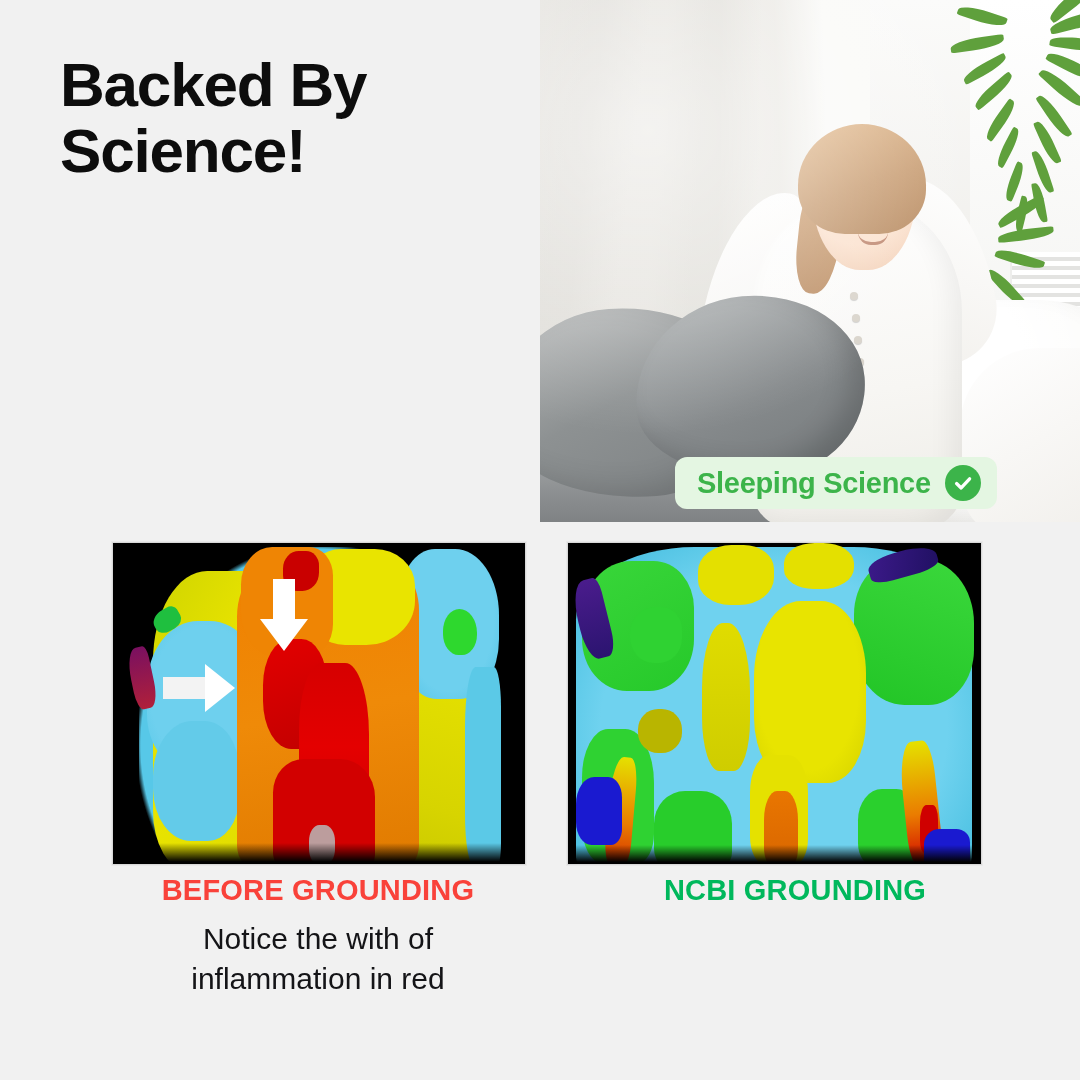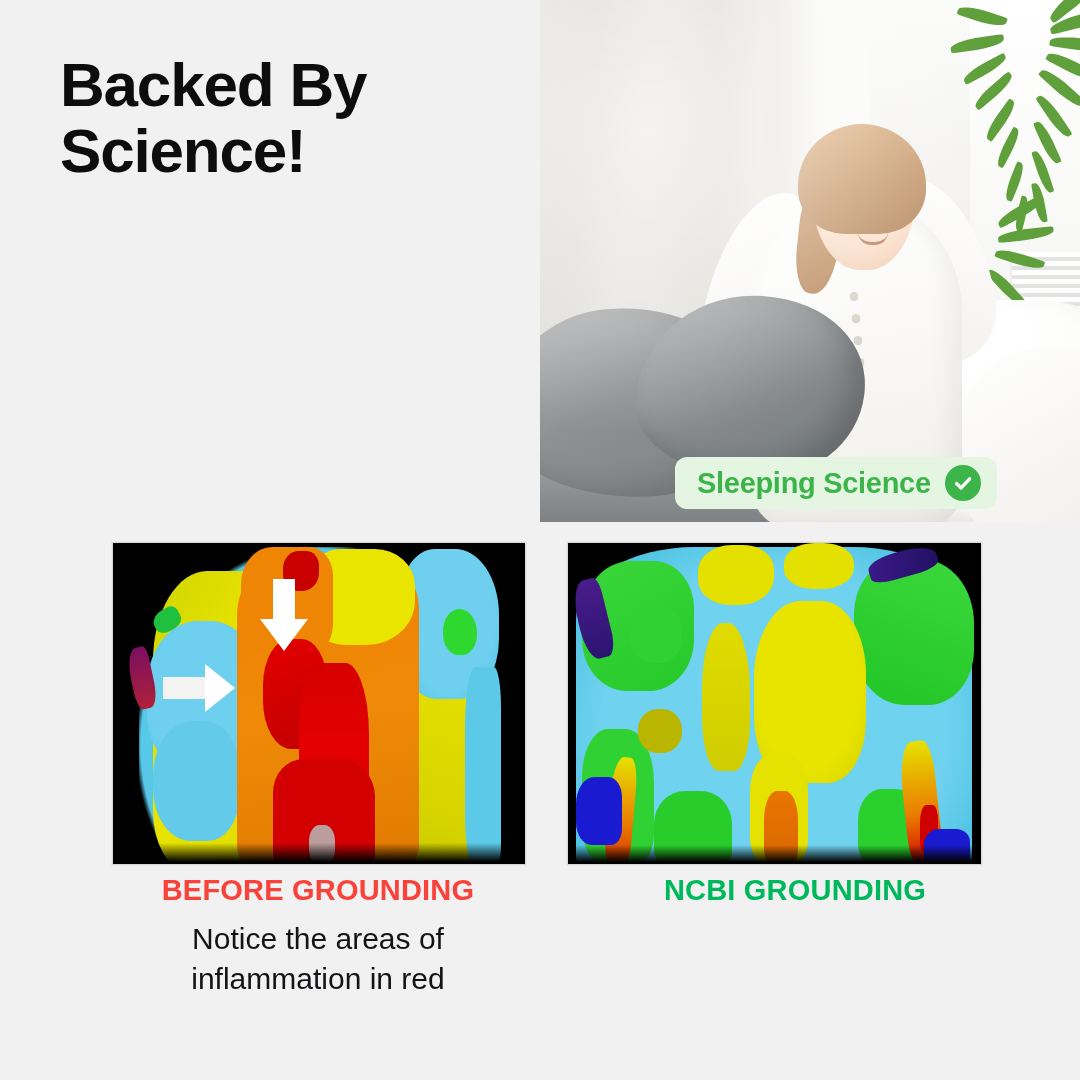--- a/index.html
+++ b/index.html
@@ -539,21 +539,21 @@
     <div class="blob" style="left:300px;top:8px;width:70px;height:26px;background:
         linear-gradient(110deg,#3c1a8a,#201062);
         border-radius:40% 50% 30% 30%; transform:rotate(-16deg)"></div>
 
     <div class="blob" style="left:0;top:302px;width:413px;height:20px;background:
         linear-gradient(180deg, rgba(0,0,0,0) 0%, #000 85%);"></div>
   </div>
 
   <div class="cap-col cap-left">
     <div class="cap-title" style="color:#f9423a">BEFORE GROUNDING</div>
-    <div class="cap-text">Notice the areas of
+    <div class="cap-text">Notice the with of
 inflammation in red</div>
   </div>
 
   <div class="cap-col cap-right">
     <div class="cap-title" style="color:#00b85c">NCBI GROUNDING</div>
   </div>
 
 </div>
 
 </body></html>

